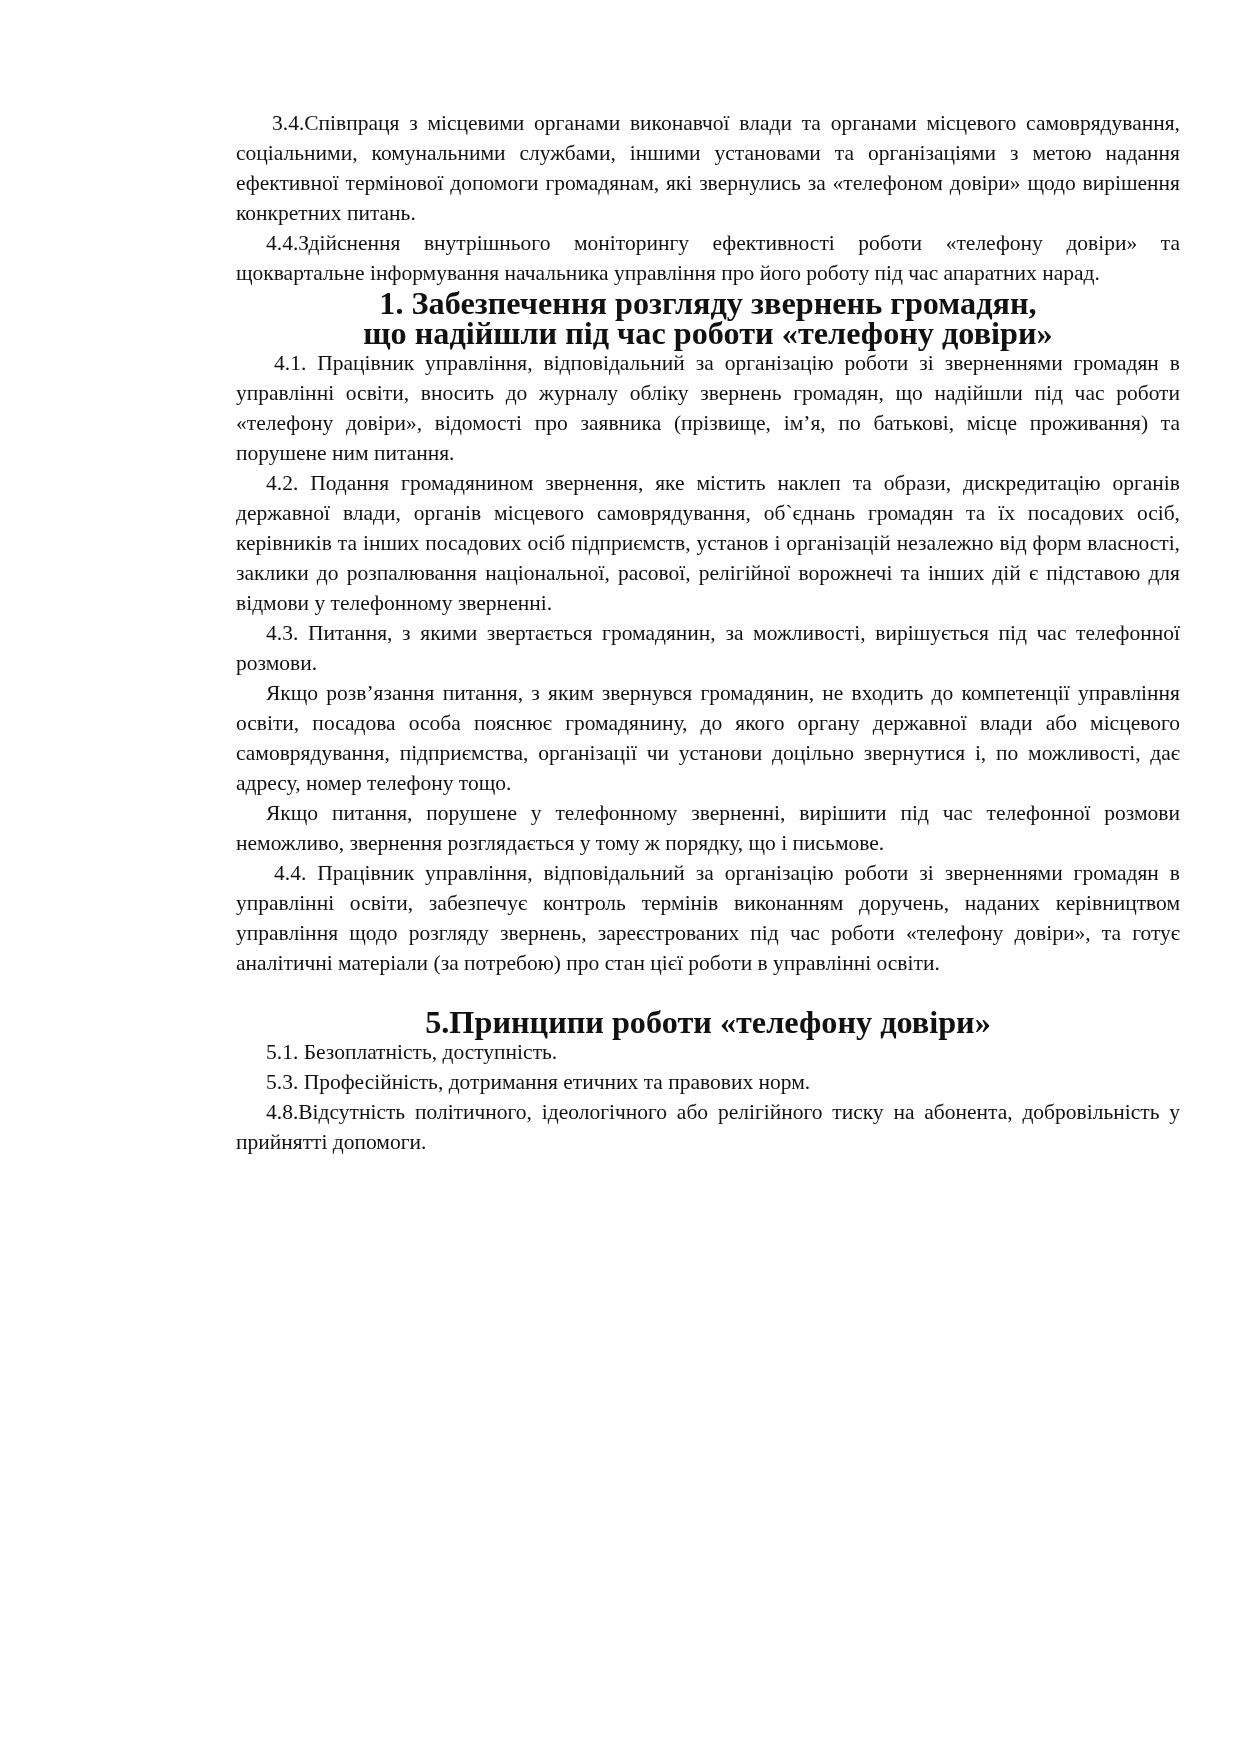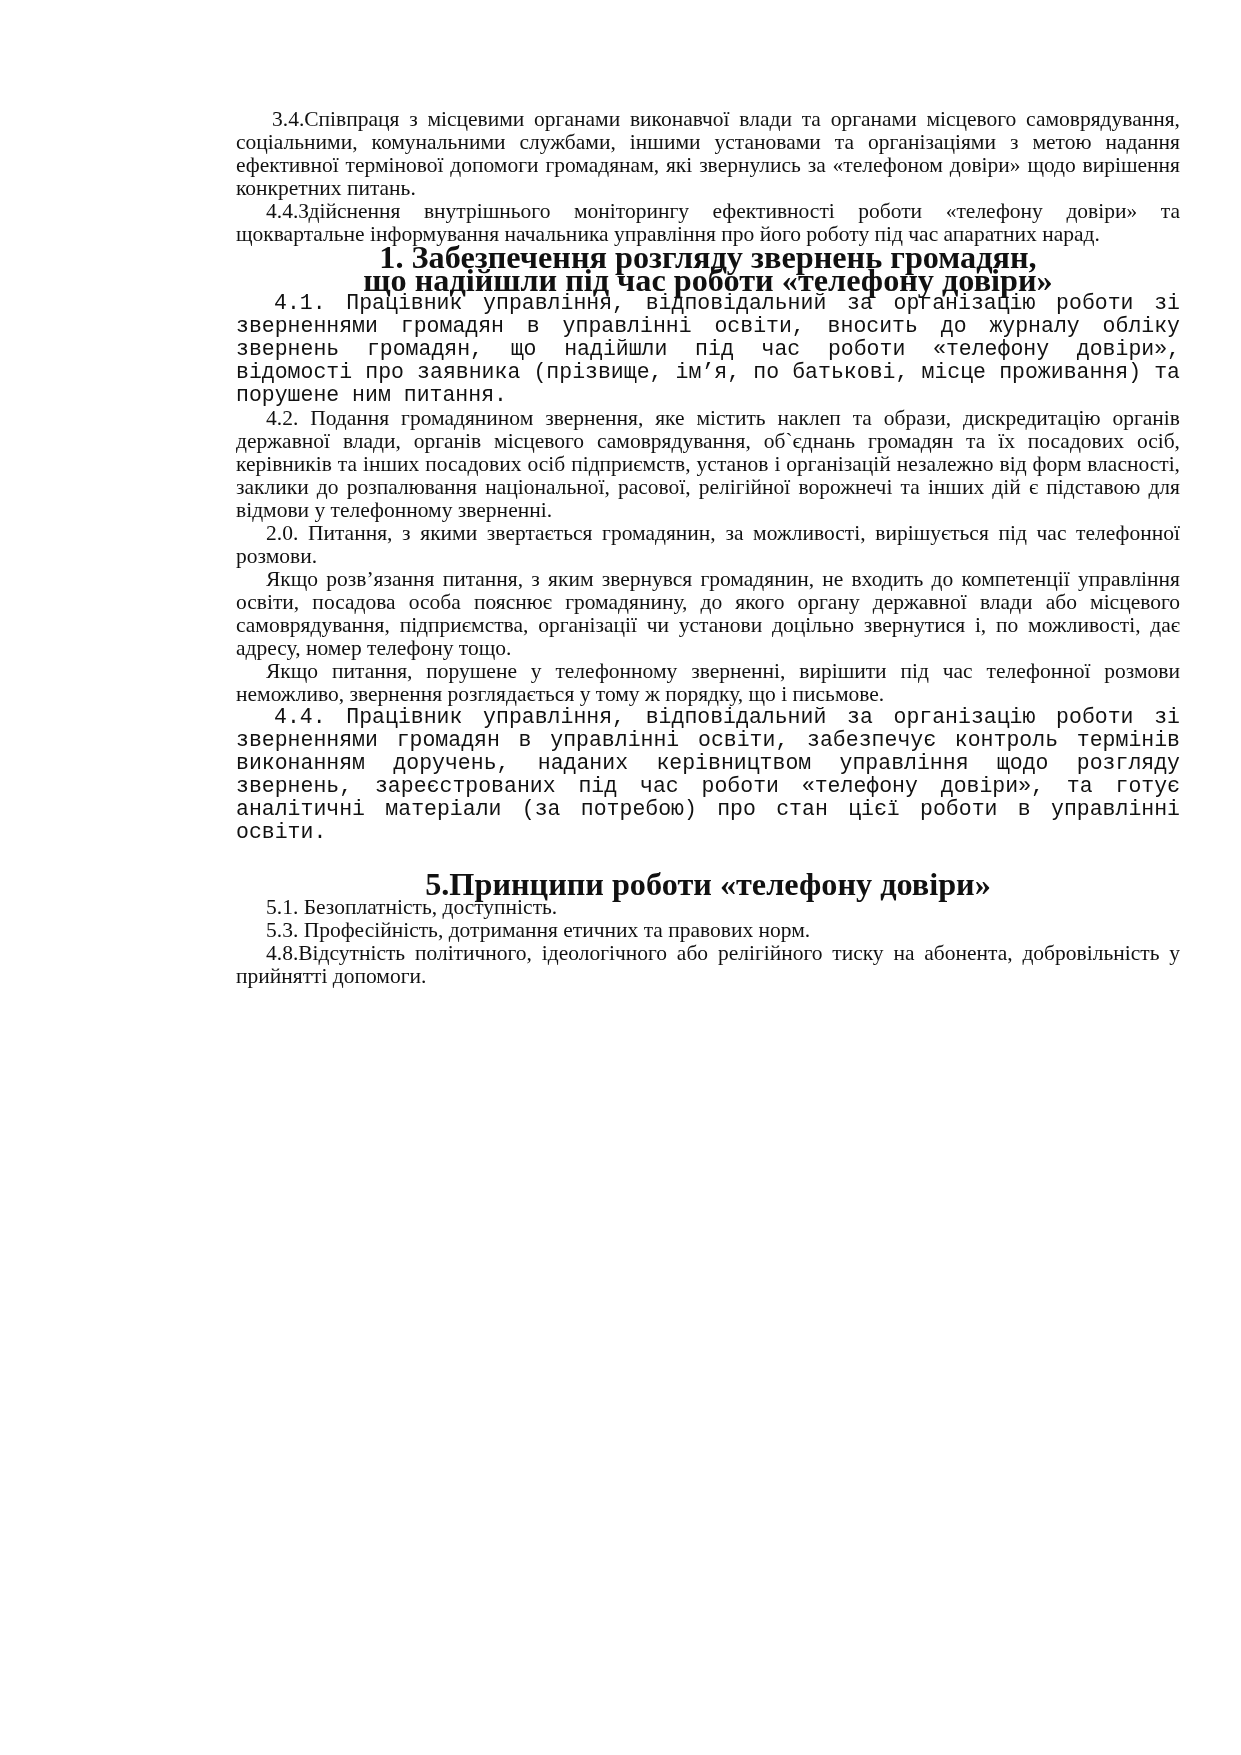--- a/index.html
+++ b/index.html
@@ -4,48 +4,48 @@
 <style>
   html, body { margin: 0; padding: 0; background: #ffffff; }
   body { width: 1241px; height: 1755px; position: relative; overflow: hidden; }
   .page {
     position: absolute;
     left: 236px;
     top: 108px;
     width: 944px;
     font-family: "Liberation Serif", "DejaVu Serif", serif;
     font-size: 21.5px;
-    line-height: 23px;
+    line-height: 30px;
     color: #111111;
   }
   .p { margin: 0; text-align: justify; text-align-last: left; }
   .i-wide { text-indent: 36px; }
   .i-mid { text-indent: 30px; }
-  .i-41 { text-indent: 38px; font-family: Liberation Mono, monospace; }
+  .i-41 { text-indent: 38px; }
   .heading {
     margin: 0;
     text-align: center;
     font-weight: bold;
   }
   .gap { height: 29px; }
 </style>
 </head>
 <body>
 
 <div class="page">
 
   <p class="p i-wide">3.4.Співпраця з місцевими органами виконавчої влади та органами місцевого самоврядування, соціальними, комунальними службами, іншими установами та організаціями з метою надання ефективної термінової допомоги громадянам, які звернулись за «телефоном довіри» щодо вирішення конкретних питань.</p>
   <p class="p i-mid">4.4.Здійснення внутрішнього моніторингу ефективності роботи «телефону довіри» та щоквартальне інформування начальника управління про його роботу під час апаратних нарад.</p>
 
   <h2 class="heading">1. Забезпечення розгляду звернень громадян,</h2>
   <h2 class="heading">що надійшли під час роботи «телефону довіри»</h2>
 
   <p class="p i-41">4.1. Працівник управління, відповідальний за організацію роботи зі зверненнями громадян в управлінні освіти, вносить до журналу обліку звернень громадян, що надійшли під час роботи «телефону довіри», відомості про заявника (прізвище, ім’я, по батькові, місце проживання) та порушене ним питання.</p>
   <p class="p i-mid">4.2. Подання громадянином звернення, яке містить наклеп та образи, дискредитацію органів державної влади, органів місцевого самоврядування, об`єднань громадян та їх посадових осіб, керівників та інших посадових осіб підприємств, установ і організацій незалежно від форм власності, заклики до розпалювання національної, расової, релігійної ворожнечі та інших дій є підставою для відмови у телефонному зверненні.</p>
-  <p class="p i-mid">2.0. Питання, з якими звертається громадянин, за можливості, вирішується під час телефонної розмови.</p>
+  <p class="p i-mid">4.3. Питання, з якими звертається громадянин, за можливості, вирішується під час телефонної розмови.</p>
   <p class="p i-mid">Якщо розв’язання питання, з яким звернувся громадянин, не входить до компетенції управління освіти, посадова особа пояснює громадянину, до якого органу державної влади або місцевого самоврядування, підприємства, організації чи установи доцільно звернутися і, по можливості, дає адресу, номер телефону тощо.</p>
   <p class="p i-mid">Якщо питання, порушене у телефонному зверненні, вирішити під час телефонної розмови неможливо, звернення розглядається у тому ж порядку, що і письмове.</p>
   <p class="p i-41">4.4. Працівник управління, відповідальний за організацію роботи зі зверненнями громадян в управлінні освіти, забезпечує контроль термінів виконанням доручень, наданих керівництвом управління щодо розгляду звернень, зареєстрованих під час роботи «телефону довіри», та готує  аналітичні матеріали (за потребою) про стан цієї роботи в управлінні освіти.</p>
 
   <div class="gap"></div>
 
   <h2 class="heading">5.Принципи роботи «телефону довіри»</h2>
 
   <p class="p i-mid">5.1. Безоплатність, доступність.</p>
   <p class="p i-mid">5.3. Професійність, дотримання етичних та правових норм.</p>

